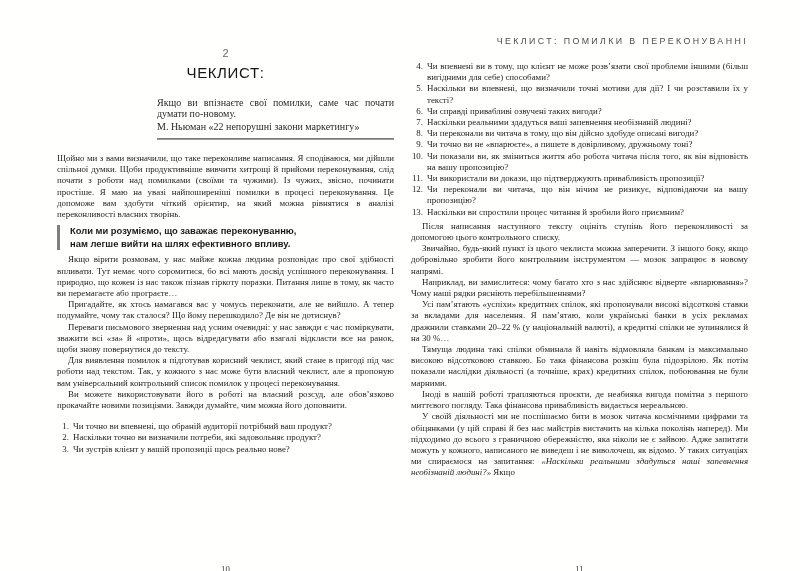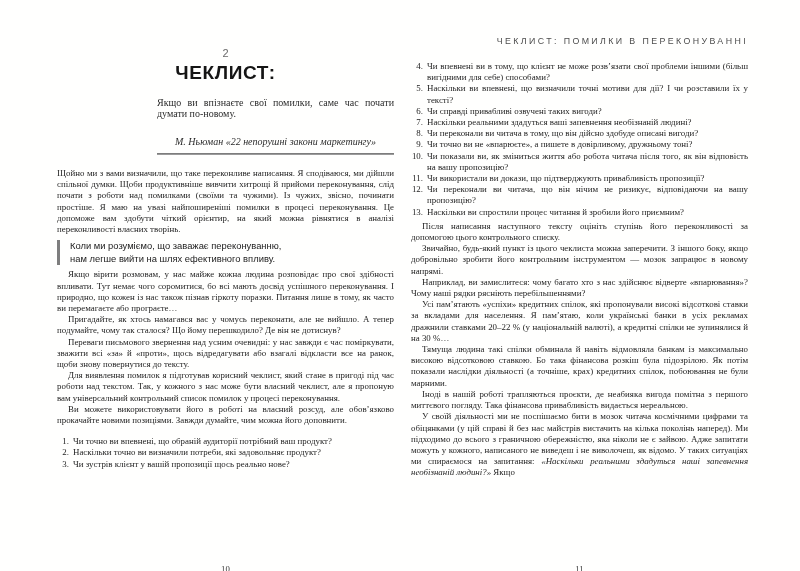--- a/index.html
+++ b/index.html
@@ -27,39 +27,38 @@
     margin-top: 47px;
     text-align: center;
     font-family: "Liberation Sans", sans-serif;
     font-size: 11px;
     color: #6a6a6a;
   }
   .chapter-title {
     margin-top: 5px;
     text-align: center;
     font-family: "Liberation Sans", sans-serif;
-    font-weight: bold;
-    font-size: 19px;
+    font-weight: normal;
+    font-size: 15px;
     line-height: 18px;
     letter-spacing: 0.6px;
     color: #151515;
   }
   .epigraph {
     margin-top: 15px;
     margin-left: 100px;
     width: 237px;
     font-size: 10px;
     line-height: 11px;
     text-align: justify;
     color: #2b2b2b;
   }
   .epigraph-attr {
-    margin-top: 17px;
-    text-align: center;
-    font-style: italic;
+    margin-top: 2px;
+    text-align: left;
   }
   .epigraph-rule {
     margin-top: 6px;
     margin-left: 100px;
     width: 237px;
     height: 2px;
     background: #9b9b9b;
     border-top: 1px solid #7d7d7d;
   }
   .bodytext {
@@ -76,21 +75,21 @@
     margin: 5px 0 4px 0;
   }
   .callout-bar {
     width: 3px;
     background: #7e7e7e;
     flex: 0 0 3px;
   }
   .callout-text {
     padding-left: 10px;
     font-family: "Liberation Sans", sans-serif;
-    font-weight: normal;
+    font-weight: bold;
     font-size: 9.4px;
     line-height: 12.6px;
     color: #1b1b1b;
   }
   .checklist { margin-top: 10px; }
   .checklist .item { display: flex; }
   .checklist .num {
     flex: 0 0 16px;
     text-align: right;
     padding-right: 4px;

